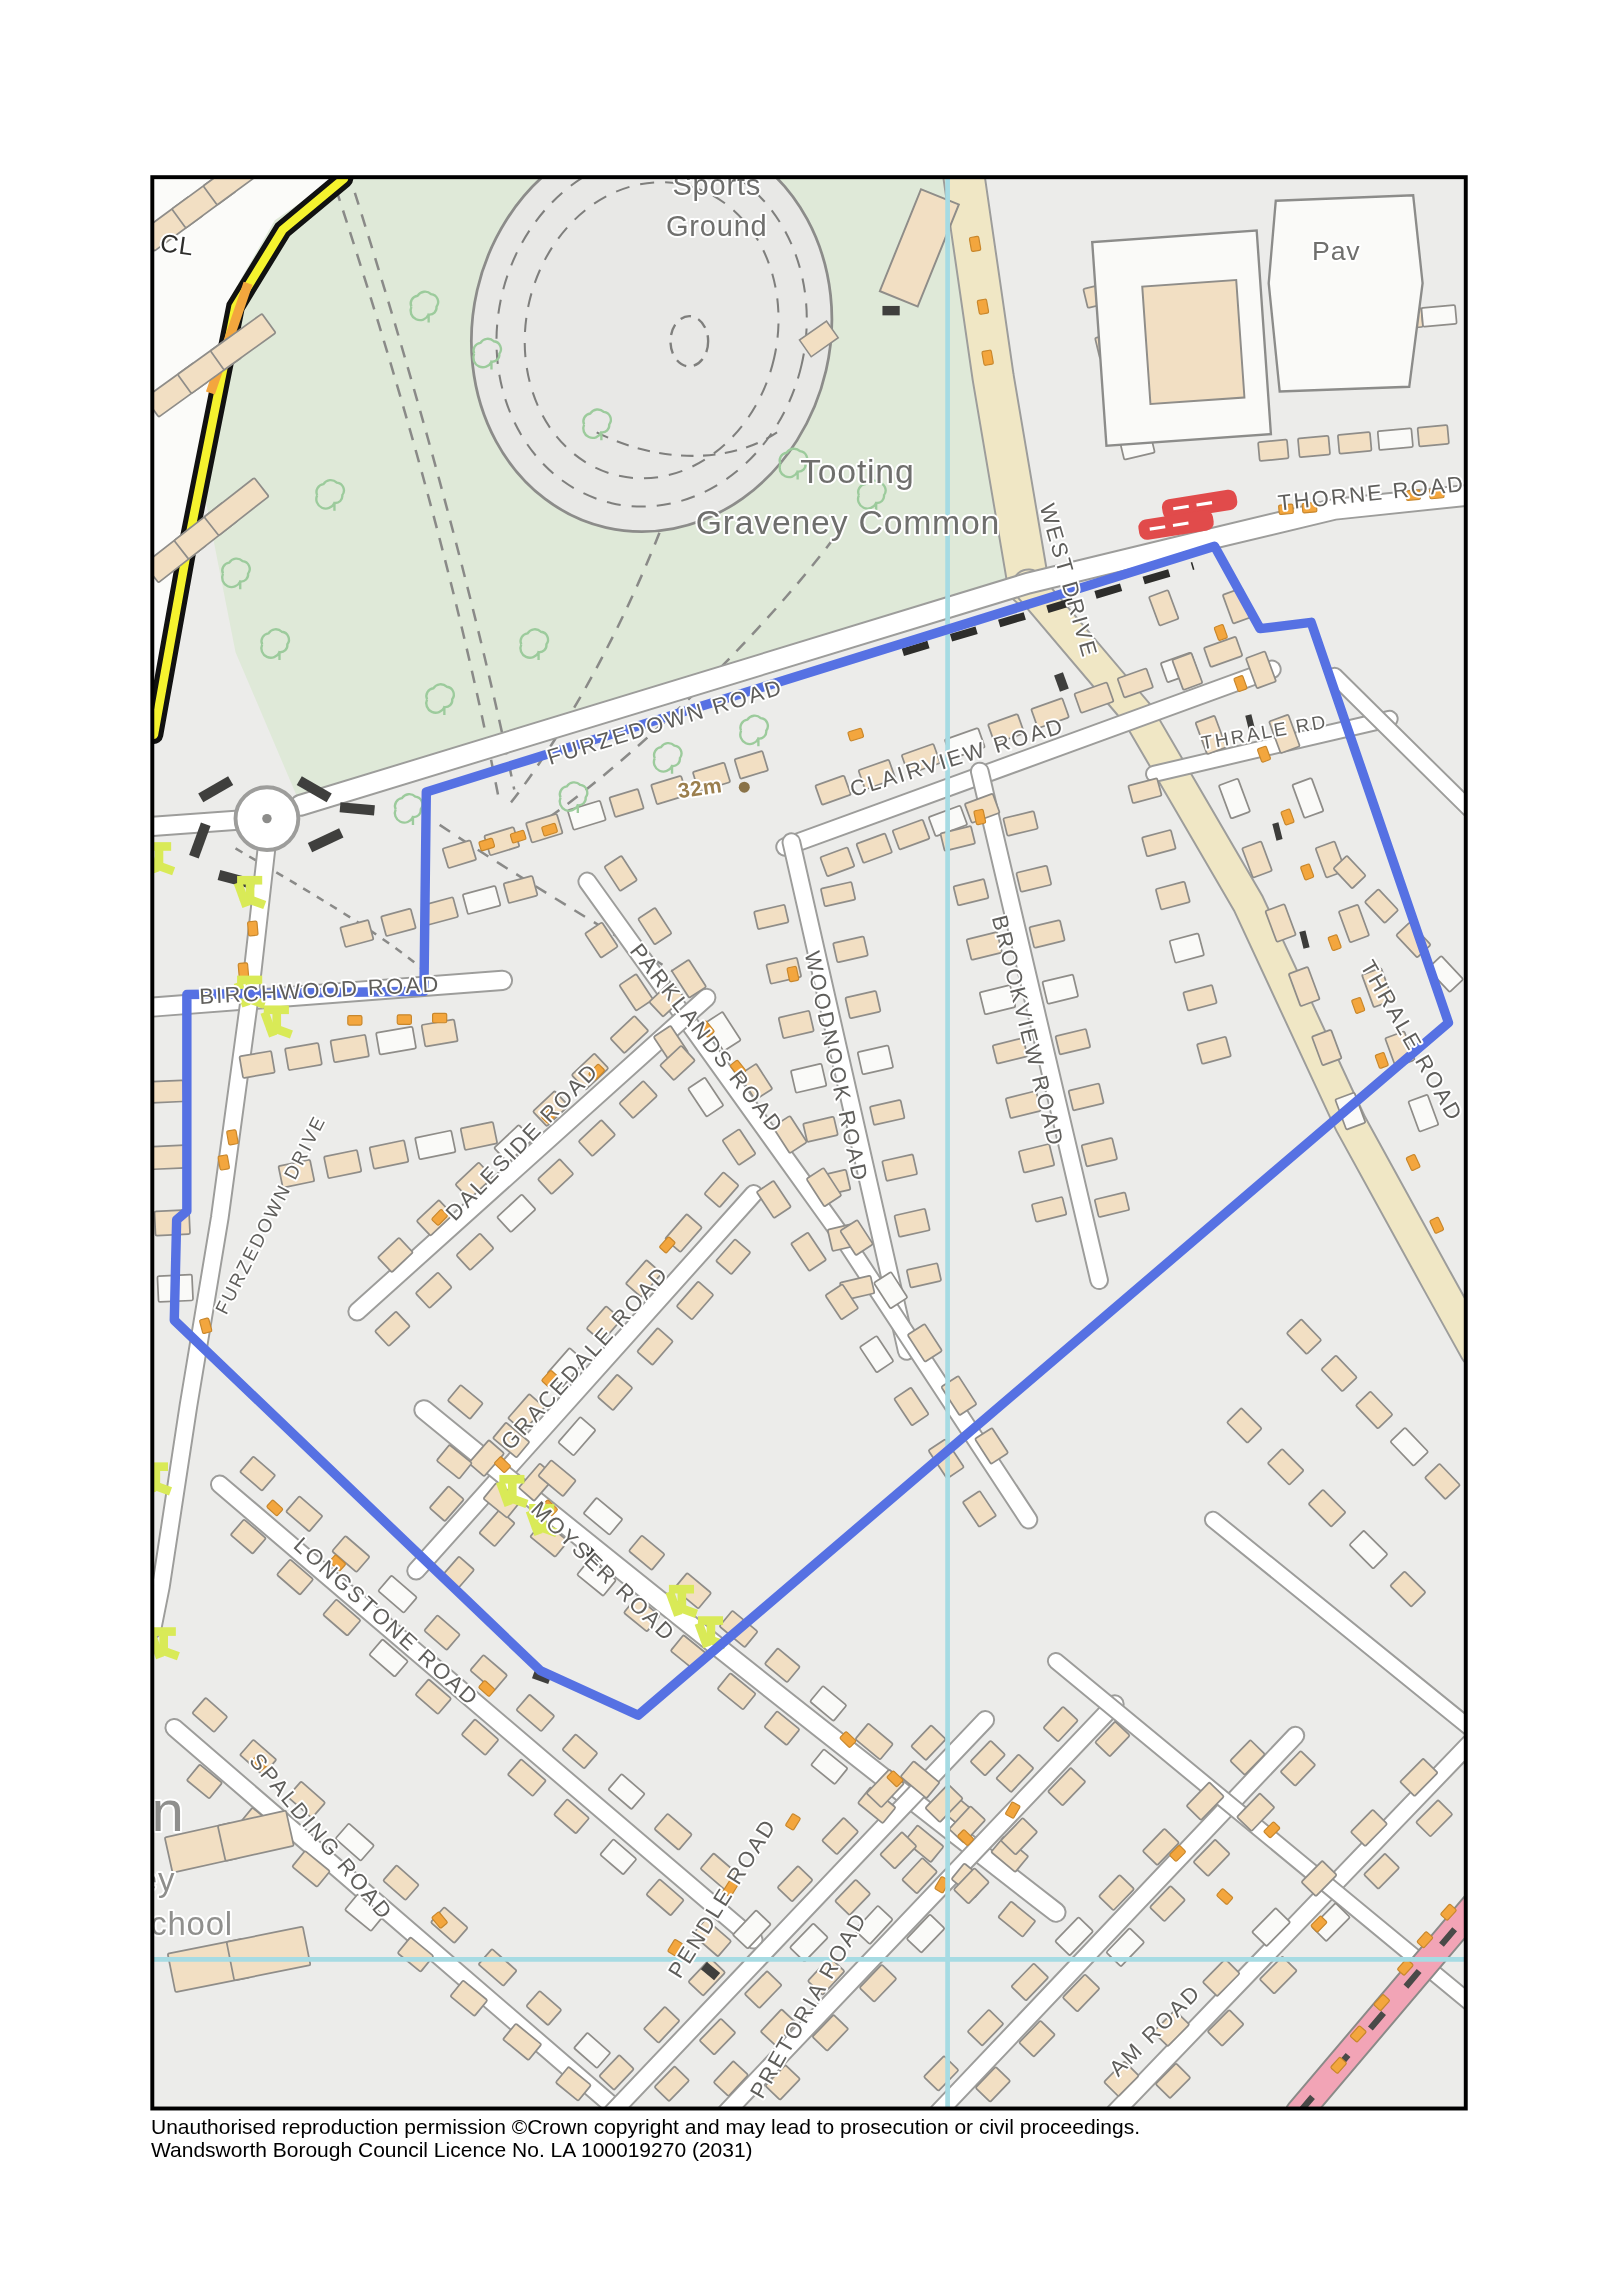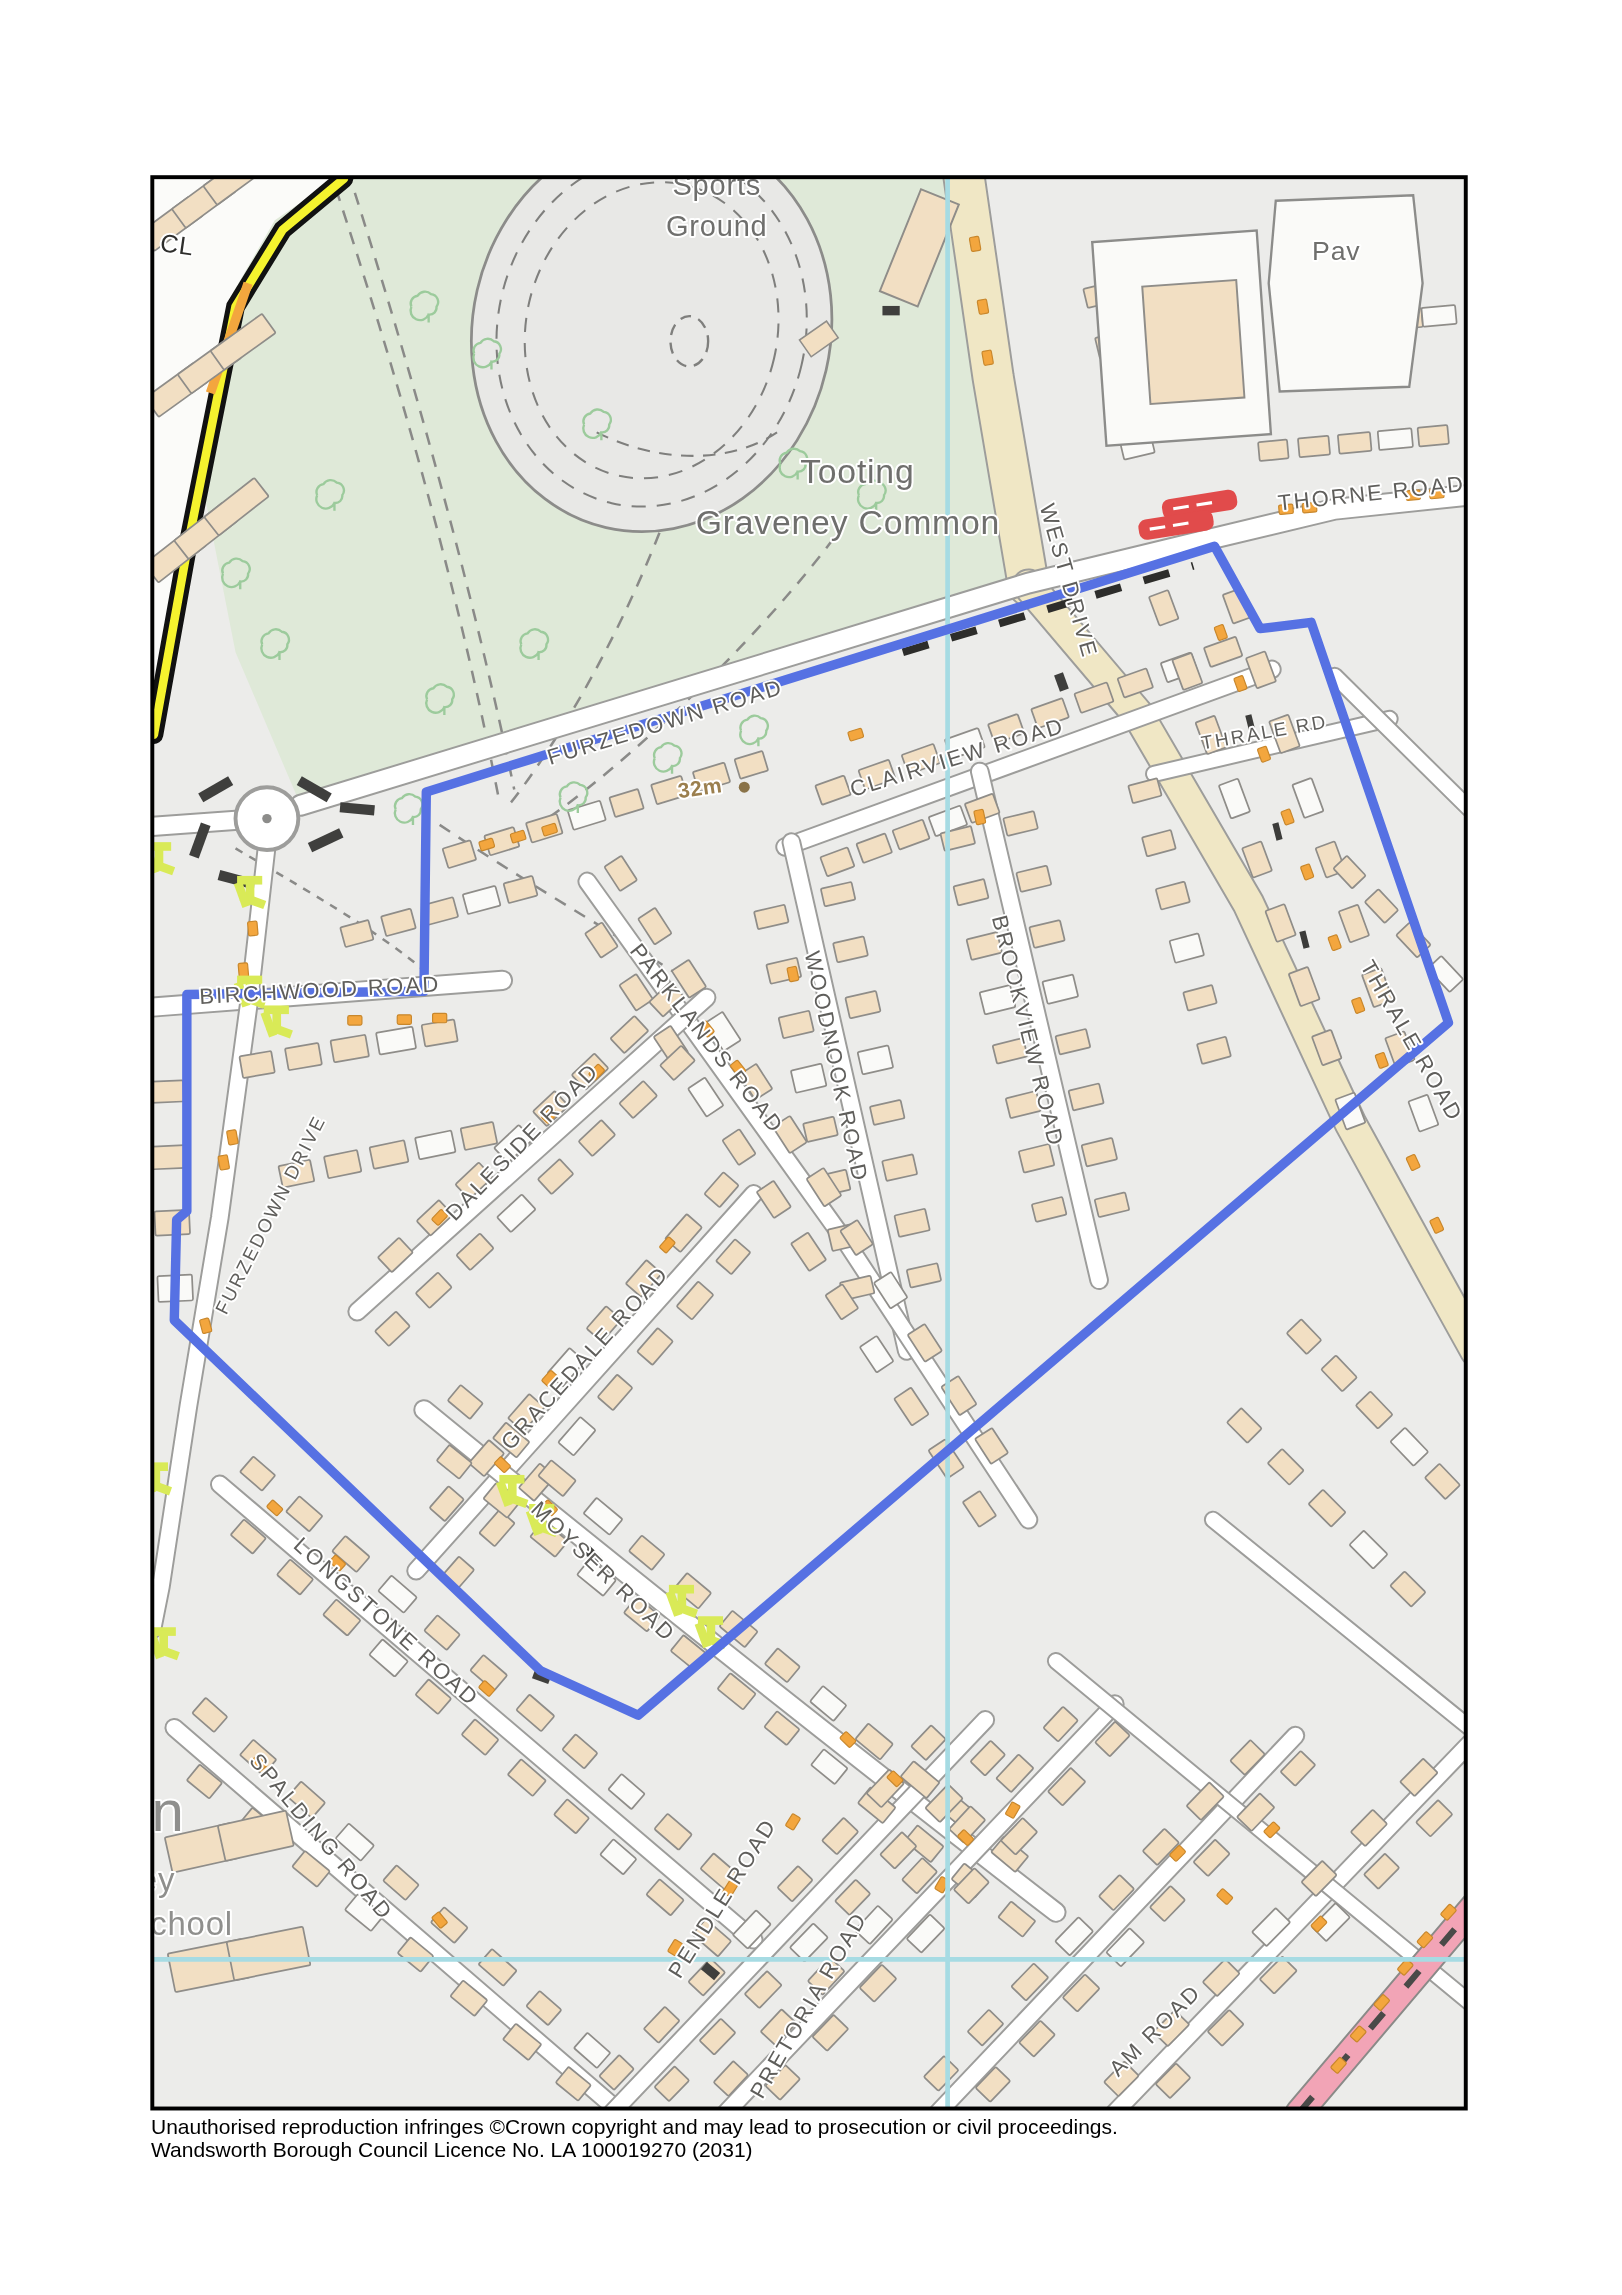--- a/index.html
+++ b/index.html
@@ -624,17 +624,17 @@
           <text x="893" y="982" text-anchor="middle" transform="rotate(-8 893 982)" fill="#9b7f4e" font-size="27" letter-spacing="1" paint-order="stroke" stroke="#ffffff" stroke-width="5" stroke-linejoin="round" font-weight="bold">32m</text>
           <text x="214" y="2302" text-anchor="middle" transform="rotate(0 214 2302)" fill="#8f8f8d" font-size="74" letter-spacing="1" paint-order="stroke" stroke="#ffffff" stroke-width="5" stroke-linejoin="round">n</text>
           <text x="200" y="2378" text-anchor="middle" transform="rotate(0 200 2378)" fill="#8f8f8d" font-size="42" letter-spacing="1" paint-order="stroke" stroke="#ffffff" stroke-width="5" stroke-linejoin="round">ey</text>
           <text x="244" y="2434" text-anchor="middle" transform="rotate(0 244 2434)" fill="#8f8f8d" font-size="42" letter-spacing="1" paint-order="stroke" stroke="#ffffff" stroke-width="5" stroke-linejoin="round">chool</text>
         </g>
         <circle cx="948" cy="972" r="7" fill="#8a7348"></circle>
       </g>
       <rect x="194" y="195" width="1673" height="2460" fill="none" stroke="#000000" stroke-width="5"></rect>
     </svg>
   <div id="attribution">
-    <div>Unauthorised reproduction infringes ©Crown copyright and may lead to prosecution or civil proceedings.</div>
+    <div>Unauthorised reproduction permission ©Crown copyright and may lead to prosecution or civil proceedings.</div>
     <div>Wandsworth Borough Council Licence No. LA 100019270 (2031)</div>
   </div>
 </div>
 
 
 </body></html>

